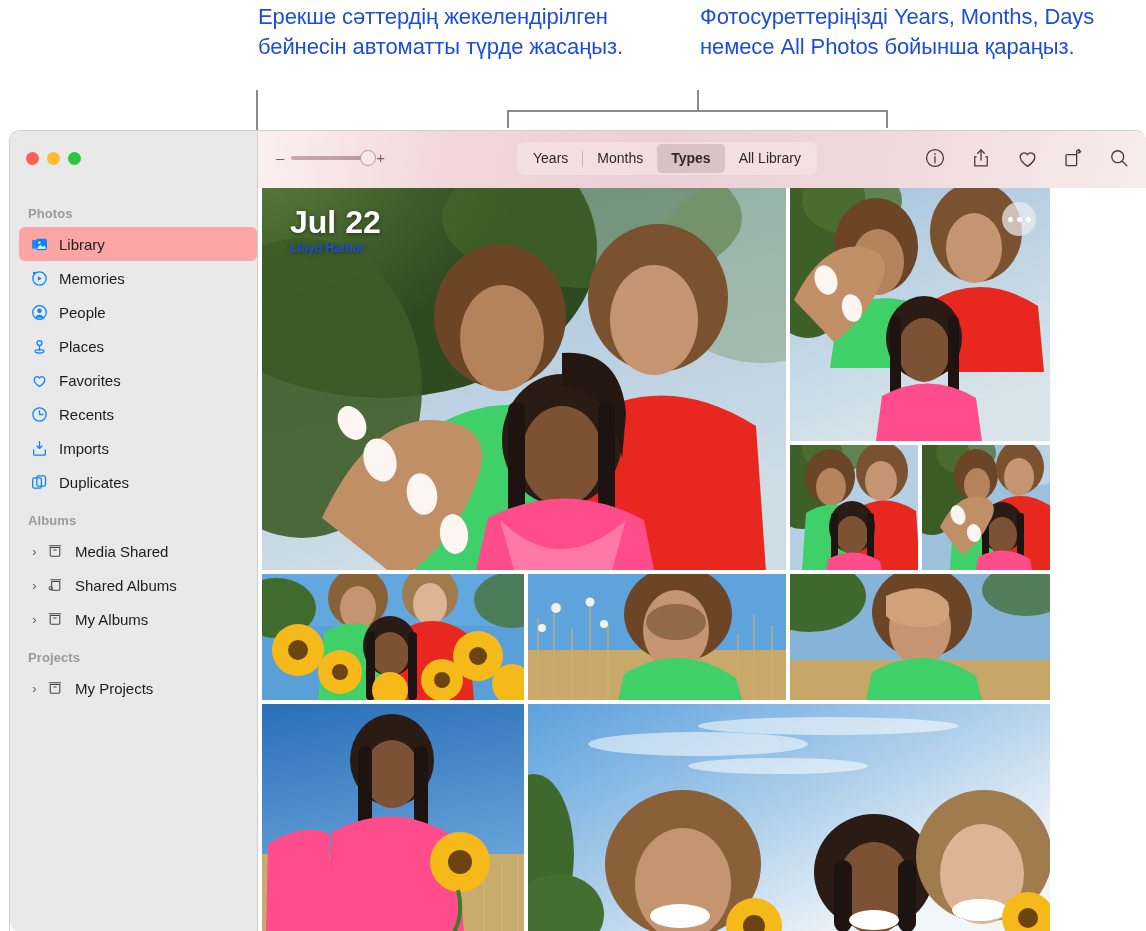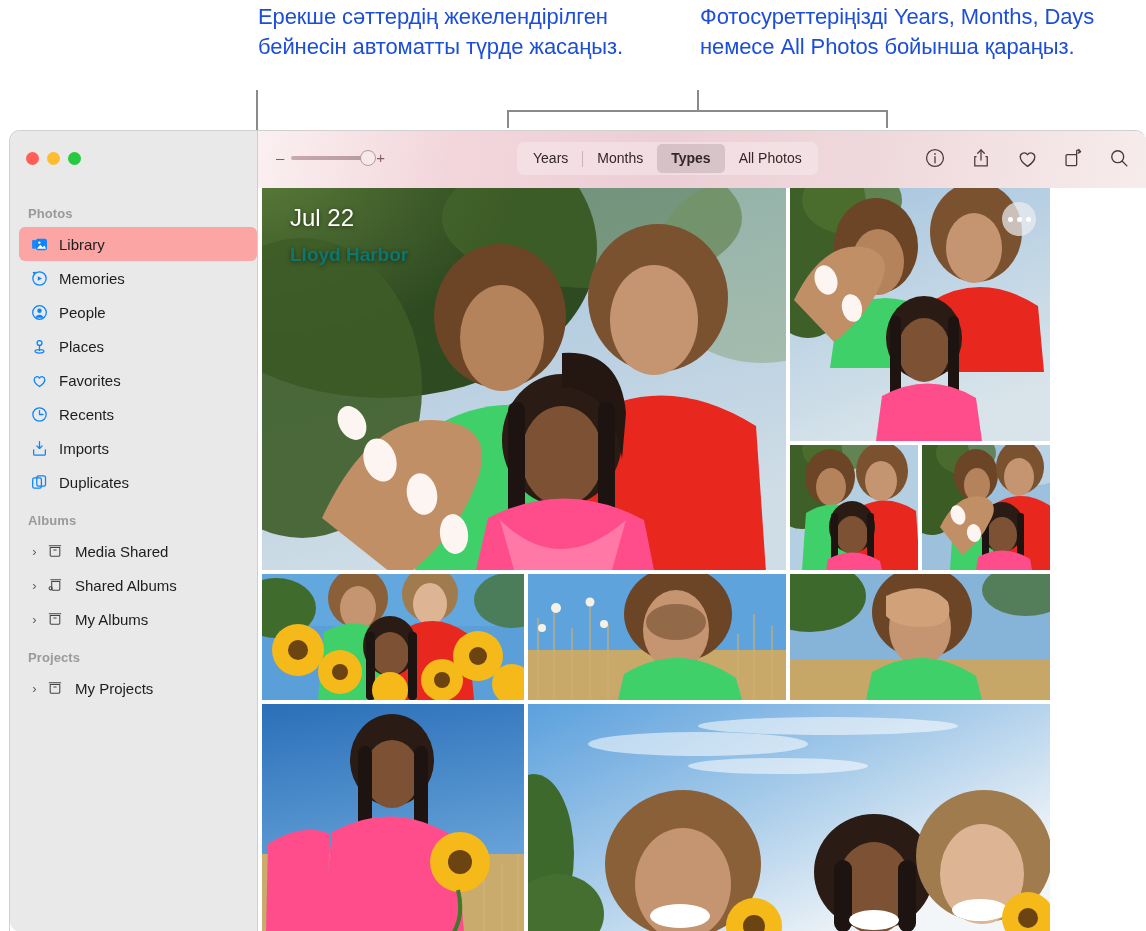--- a/index.html
+++ b/index.html
@@ -120,22 +120,22 @@
   
   #photos {
     position: absolute; left: 248px; top: 57px;
     width: 889px; height: 744px; background: #ffffff;
     overflow: hidden;
   }
   .cell { position: absolute; overflow: hidden; }
   .cell svg { display: block; width: 100%; height: 100%; }
 
   #daylabel { position: absolute; left: 28px; top: 16px; pointer-events:none; }
-  #daylabel .d1 { font-size: 24px; font-weight: normal; color: #fff; text-shadow: 0 1px 4px rgba(0,0,0,.5); }
-  #daylabel .d2 { font-size: 19px; font-weight: 600; color: #0f766e; margin-top: 12px; text-shadow: 0 1px 4px rgba(0,0,0,.5); }
+  #daylabel .d1 { font-size: 32px; font-weight: bold; color: #fff; text-shadow: 0 1px 4px rgba(0,0,0,.5); }
+  #daylabel .d2 { font-size: 12px; font-weight: 600; color: #1d4ed8; margin-top: 0; text-shadow: 0 1px 4px rgba(0,0,0,.5); }
 
   #more-btn {
     position: absolute; right: 14px; top: 14px;
     width: 34px; height: 34px; border-radius: 50%;
     background: rgba(235,235,240,0.72);
     display: flex; align-items: center; justify-content: center; gap: 4px;
   }
   #more-btn i { width: 5px; height: 5px; border-radius: 50%; background: #fff; display:block; }
 </style>
 </head>
@@ -303,21 +303,21 @@
         <span class="slider-knob"></span>
       </span>
       <span class="zoom-sign">+</span>
     </div>
 
     <div id="segmented">
           <span class="seg">Years</span>
           <span class="seg-div"></span>
           <span class="seg">Months</span>
           <span class="seg active">Types</span>
-          <span class="seg">All Photos</span>
+          <span class="seg">All Library</span>
         </div>
 
     <div id="tool-icons">
       <span class="tbtn">
         <svg viewBox="0 0 24 24" width="22" height="22" fill="none" stroke="#4a3a3e" stroke-width="1.4">
           <circle cx="12" cy="12" r="9.2"></circle>
           <circle cx="12" cy="7.6" r="0.95" fill="#4a3a3e" stroke="none"></circle>
           <path d="M12 10.6v6.6" stroke-linecap="round"></path>
         </svg>
       </span>

